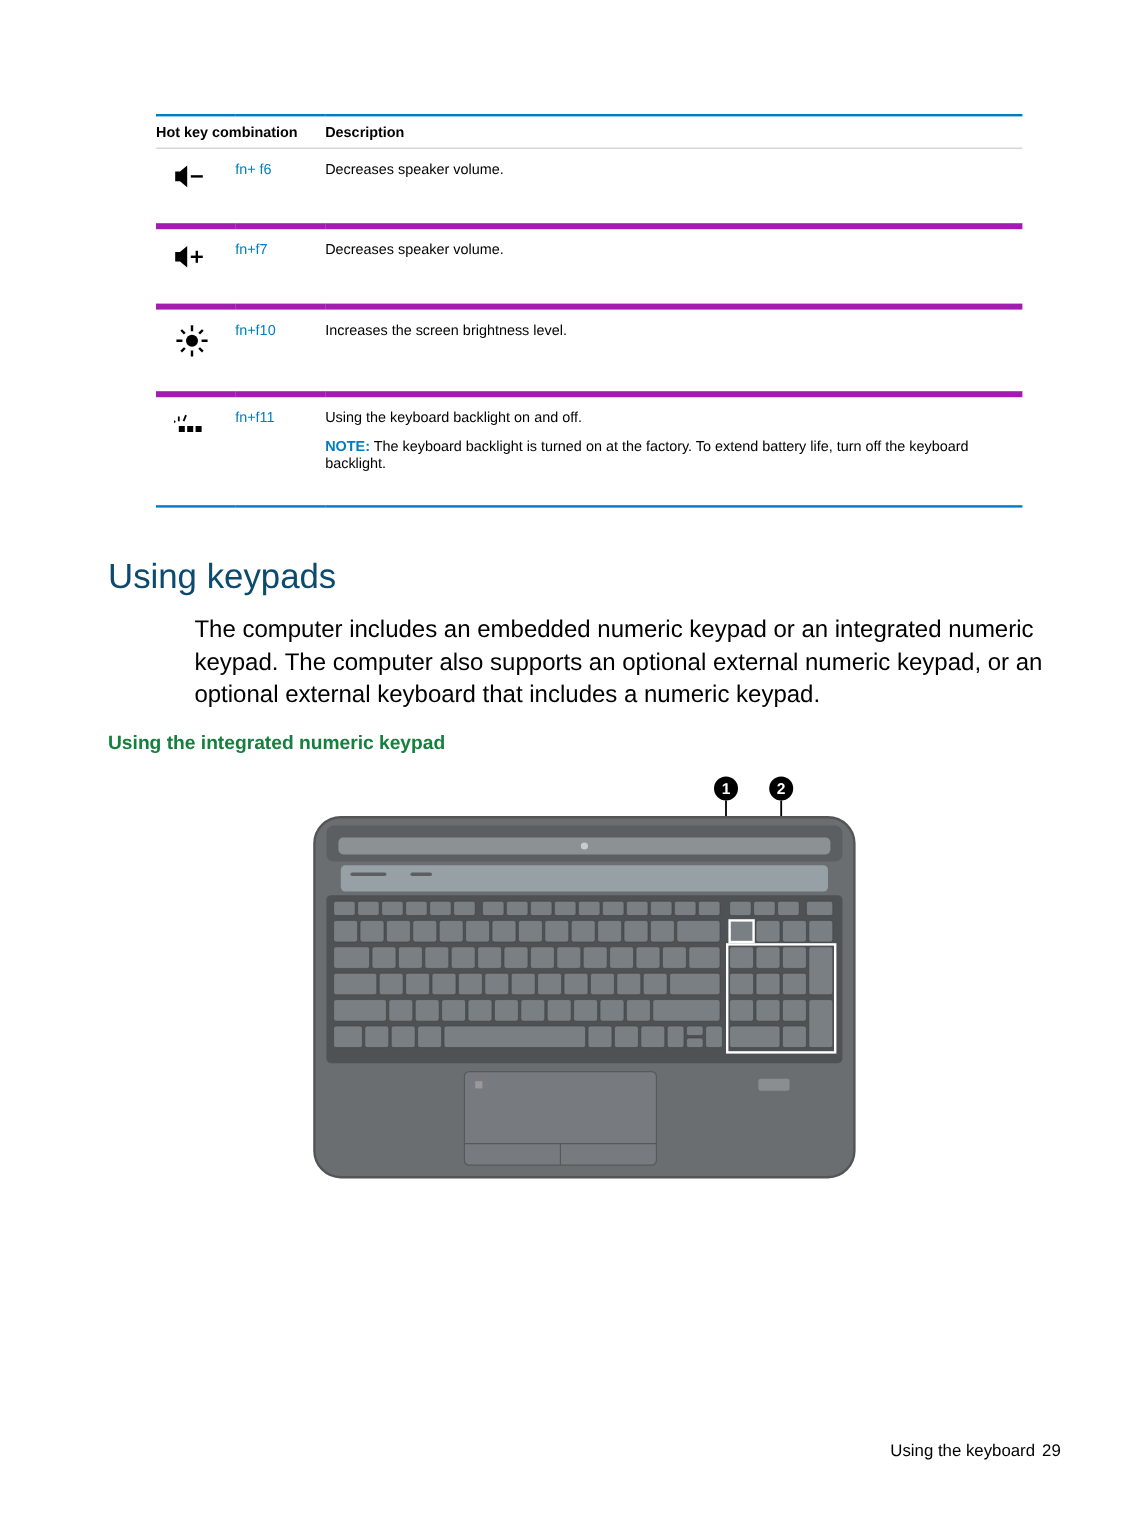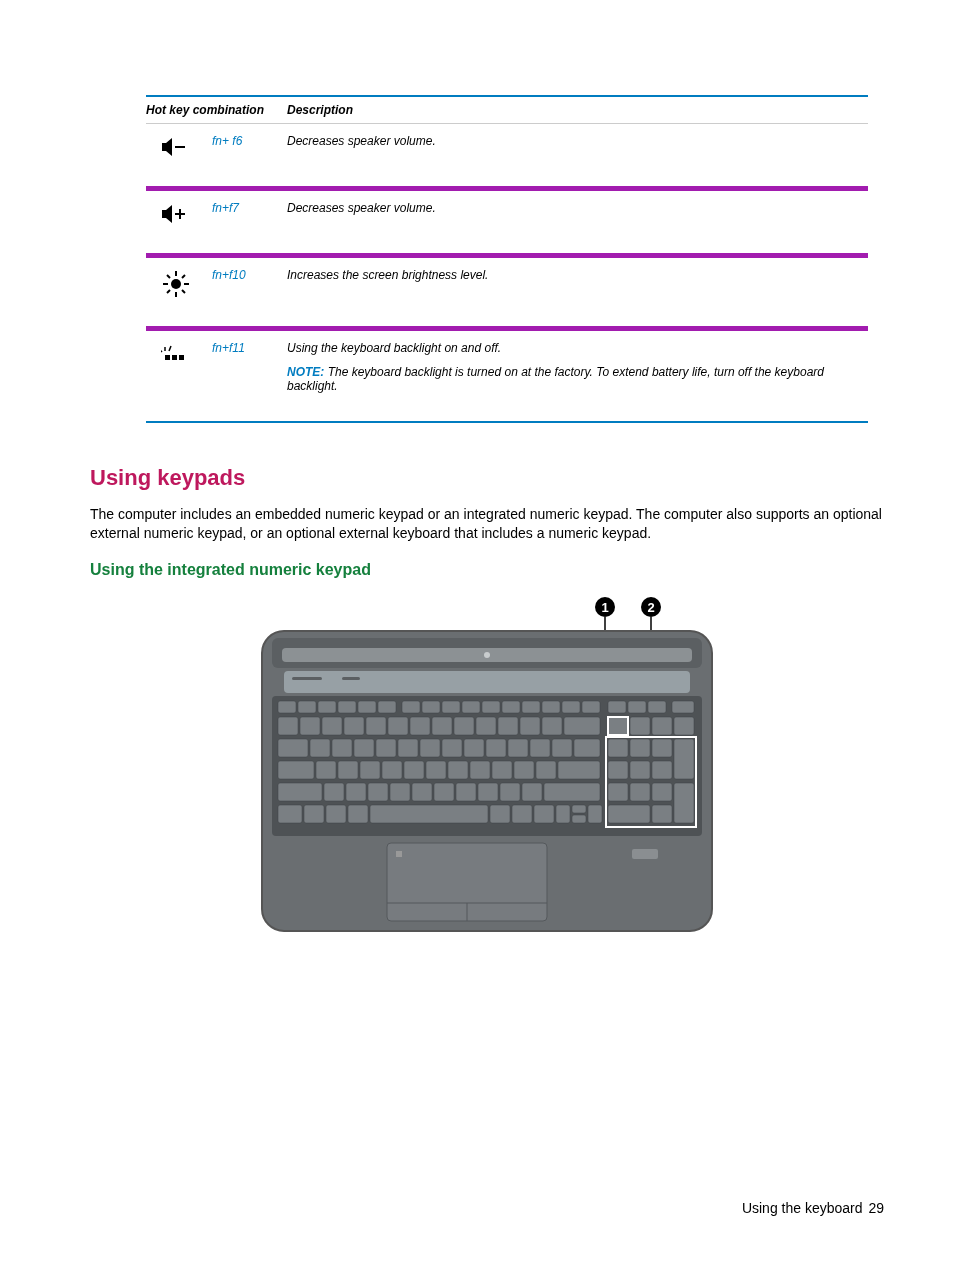--- a/index.html
+++ b/index.html
@@ -38,28 +38,29 @@
     border-bottom: none;
   }
   .col-icon   { width: 66px; }
   .col-keys   { width: 75px; }
   .col-desc   { }
   .hotkey-link { color: #007cc0; text-decoration: none; font-size: 12px; }
   .icon-cell svg { display: block; margin: 2px auto 0; }
   .note-label { color: #007cc0; font-weight: bold; }
   .note-block { margin-top: 10px; }
   .section-h2 {
-    color: #be185d;
-    font-size: 22px;
-    font-weight: bold;
+    color: #0c4a6e;
+    font-size: 29px;
+    font-weight: normal;
     margin-top: 42px;
     margin-bottom: 14px;
   }
   .body-para {
-    font-size: 14px;
+    margin-left: 72px;
+    font-size: 20px;
     line-height: 1.35;
     margin-bottom: 18px;
   }
   .sub-h3 {
     color: #15803d;
     font-size: 16px;
     font-weight: bold;
     margin-bottom: 14px;
   }
   .figure-wrap {
@@ -69,21 +70,21 @@
     display: block;
     margin: 0 auto;
   }
   .footer {
     position: absolute;
     bottom: 54px;
     right: 70px;
     font-size: 14px;
   }
   .page-num { margin-left: 2px; }
-  table.hotkey-table { margin-left: 56px; width: calc(100% - 72px); font-style: italic; }
+  table.hotkey-table { margin-left: 40px; width: calc(100% - 72px); }
 </style>
 </head>
 <body>
 
 <div class="page">
 
   <table class="hotkey-table">
     <thead>
       <tr>
         <th class="col-icon" colspan="2">Hot key combination</th>

